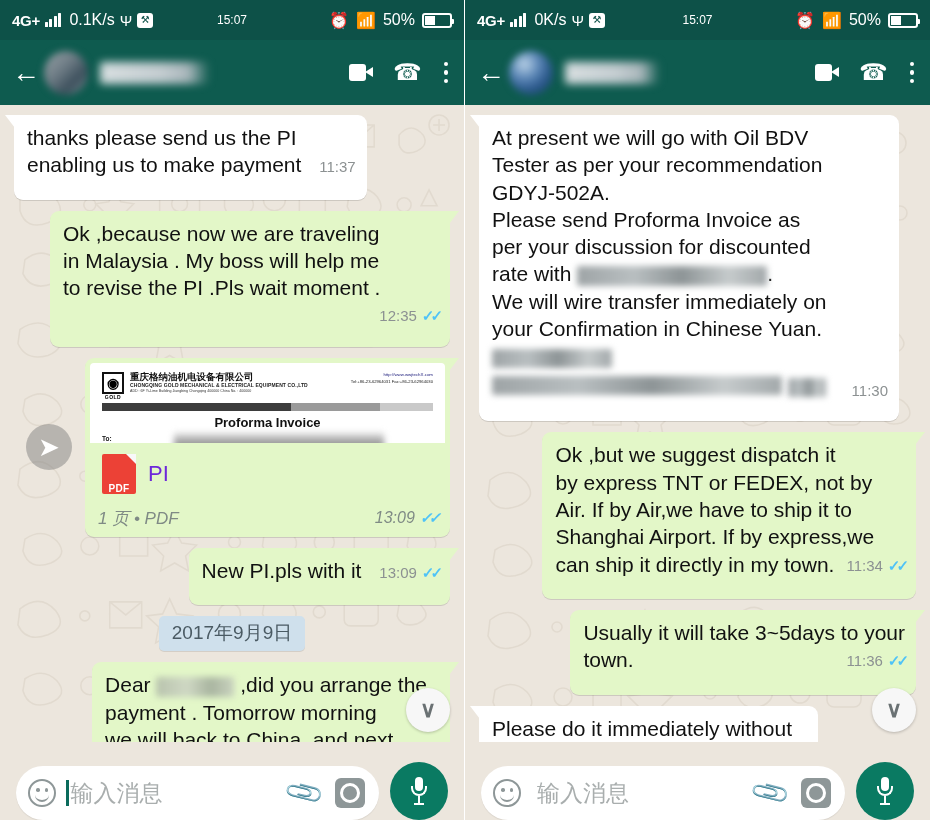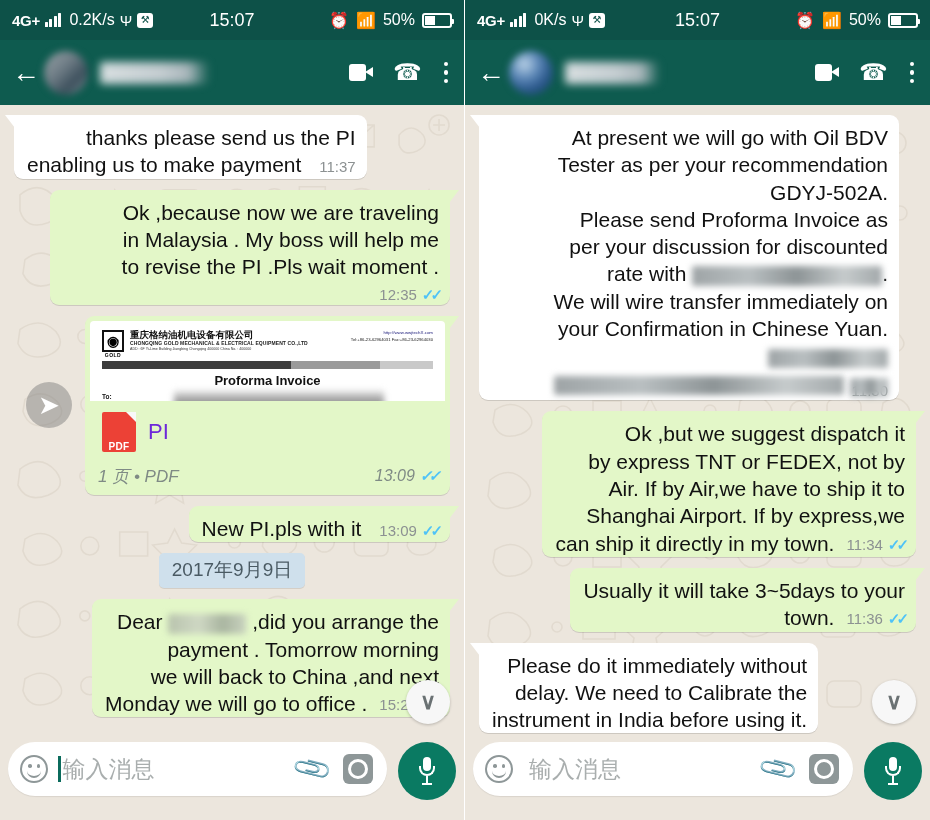--- a/index.html
+++ b/index.html
@@ -41,21 +41,21 @@
   .sb-usb { font-size: 15px; }
   .sb-dev {
     background: #fff; color: #0d5148;
     border-radius: 3px; font-size: 10px;
     padding: 1px 2px; line-height: 1;
     display: inline-flex; align-items: center; justify-content: center;
     width: 16px; height: 15px;
   }
   .sb-clock {
     position: absolute; left: 0; right: 0;
-    text-align: center; font-size: 18px;
+    text-align: center; font-size: 12px;
     pointer-events: none;
   }
   .sb-right {
     margin-left: auto; display: flex; align-items: center; gap: 7px;
     font-size: 16px;
   }
   .sb-batt {
     width: 30px; height: 15px; border: 2px solid #fff; border-radius: 3px;
     position: relative; display: inline-block;
   }
@@ -133,28 +133,27 @@
   .msgs { position: relative; z-index: 1; display: flex; flex-direction: column; }
 
   .row { display: flex; margin-bottom: 11px; }
   .row.in { justify-content: flex-start; }
   .row.out { justify-content: flex-end; }
   .row.center { justify-content: center; }
 
   .bubble {
     position: relative;
     max-width: 400px;
-    padding: 9px 11px 0 13px;
+    padding: 9px 11px 21px 13px;
     border-radius: 9px;
     font-size: 21px;
     line-height: 1.30;
     color: #111;
     box-shadow: 0 1px 0.5px rgba(0,0,0,0.13);
     word-wrap: break-word;
-    text-align: right;
   }
   .bubble.in { background: #ffffff; border-top-left-radius: 0; }
   .bubble.out { background: #e3f7c8; border-top-right-radius: 0; }
   .bubble.in::before {
     content: ""; position: absolute; left: -9px; top: 0;
     border-top: 0 solid transparent;
     border-right: 10px solid #ffffff;
     border-bottom: 13px solid transparent;
   }
   .bubble.out::before {
@@ -289,25 +288,24 @@
     background: #f7f7f7;
     box-shadow: 0 1px 3px rgba(0,0,0,0.22);
     display: flex; align-items: center; justify-content: center;
     color: #6a7173; font-size: 22px; z-index: 5; cursor: pointer;
     font-weight: bold;
   }
 
   
   .inputbar {
     flex: 0 0 78px; height: 78px;
-    display: flex; align-items: flex-start;
-    padding: 0 8px;
+    display: flex; align-items: flex-end;
+    padding: 0 16px;
     background-color: #ece6dd;
     position: relative;
-    margin-top: 8px;
   }
   .inputpill {
     flex: 1 1 auto;
     height: 54px;
     background: #ffffff;
     border-radius: 30px;
     display: flex; align-items: center;
     padding: 0 14px 0 12px;
     box-shadow: 0 1px 1px rgba(0,0,0,0.08);
     gap: 10px;
@@ -382,21 +380,21 @@
 
     <div class="statusbar">
       <div class="sb-left">
         <span class="sb-net">4G+</span>
         <span class="sb-bars">
             <i></i>
             <i></i>
             <i></i>
             <i></i>
           </span>
-        <span class="sb-speed">0.2K/s</span>
+        <span class="sb-speed">0.1K/s</span>
         <span class="sb-usb">Ψ</span>
         <span class="sb-dev">⚒</span>
       </div>
       <div class="sb-clock">15:07</div>
       <div class="sb-right">
         <span>⏰</span>
         <span>📶</span>
         <span>50%</span>
         <span class="sb-batt">
             <i></i>

